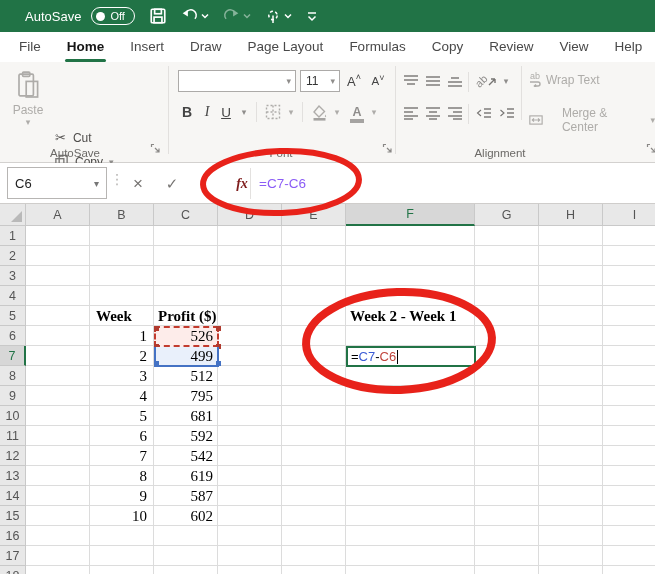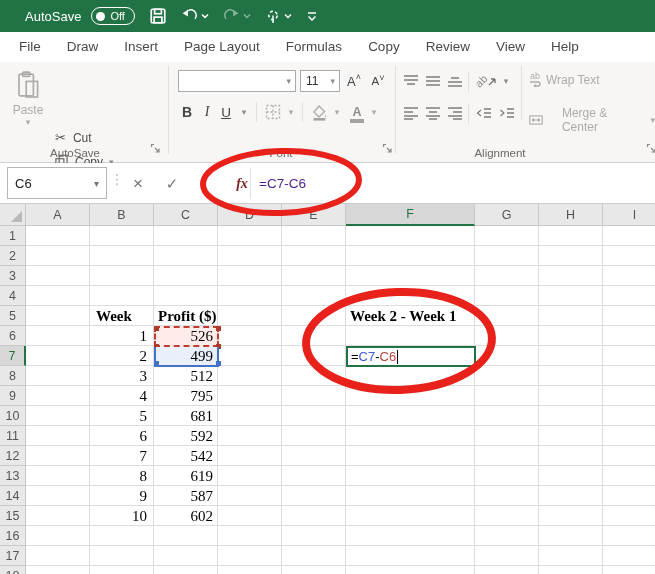--- a/index.html
+++ b/index.html
@@ -70,21 +70,21 @@
     position:absolute; left:7px; top:4px; width:100px; height:32px;
     border:1px solid #b7b5b3; background:#fff; display:flex; align-items:center;
     font-size:13px; color:#222; cursor:text;
   }
   .namebox .nb-text { margin-left:7px; }
   .namebox .arrow { margin-left:auto; margin-right:7px; color:#777; font-size:10px; }
   .splitter { position:absolute; left:110px; top:8px; color:#b5b3b1; font-size:14px; letter-spacing:0; cursor:col-resize; }
   .fbtn { position:absolute; top:0; height:41px; display:flex; align-items:center; justify-content:center; width:28px; color:#767472; cursor:pointer; }
   .fx { font-family:"Liberation Serif",serif; font-style:italic; font-weight:bold; font-size:14px; color:#7f1d1d;margin-left:32px; }
   .fdiv { position:absolute; left:250px; top:5px; width:1px; height:31px; background:#e3e1df; }
-  .formula-text { position:absolute; left:259px; top:0; height:41px; display:flex; align-items:center; font-size:13.5px; color:#4c1d95; }
+  .formula-text { position:absolute; left:259px; top:0; height:41px; display:flex; align-items:center; font-size:13.5px; color:#8b5cf6; }
   
   .grid { position:absolute; left:0; top:204px; width:655px; height:370px; background:#fff; overflow:hidden; }
   .corner {
     position:absolute; left:0; top:0; width:26px; height:22px; background:#e8e8e8;
     border-right:1px solid #c9c9c9; border-bottom:1px solid #c9c9c9; cursor:pointer;
   }
   .corner::after {
     content:""; position:absolute; right:3px; bottom:3px;
     border-left:11px solid transparent; border-bottom:11px solid #b9b9b9;
   }
@@ -176,22 +176,23 @@
     <span class="tb-btn">
       <svg width="12" height="12" viewBox="0 0 12 12">
         <line class="s" x1="2" y1="3" x2="10" y2="3"></line>
         <polyline class="s" points="2.5,6.5 6,10 9.5,6.5"></polyline>
       </svg>
     </span>
   </div>
 
   <div class="tabrow" id="tabrow">
       <div class="tab">File</div>
+      <div class="tab active">Home</div>
+      <div class="tab">Insert</div>
       <div class="tab">Draw</div>
-      <div class="tab">Insert</div>
       <div class="tab">Page Layout</div>
       <div class="tab">Formulas</div>
       <div class="tab">Copy</div>
       <div class="tab">Review</div>
       <div class="tab">View</div>
       <div class="tab">Help</div>
     </div>
 
   <div class="ribbon">
 

